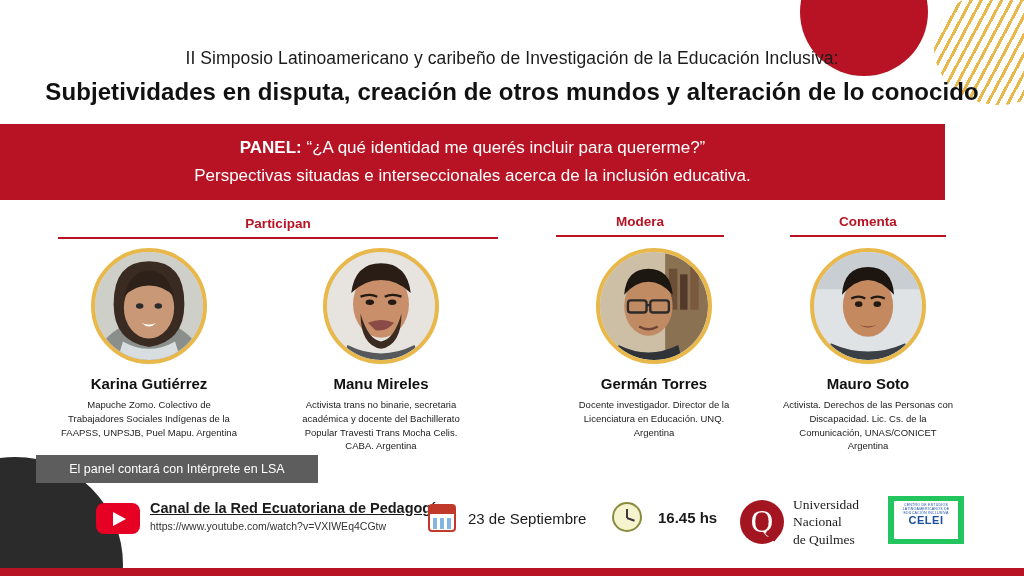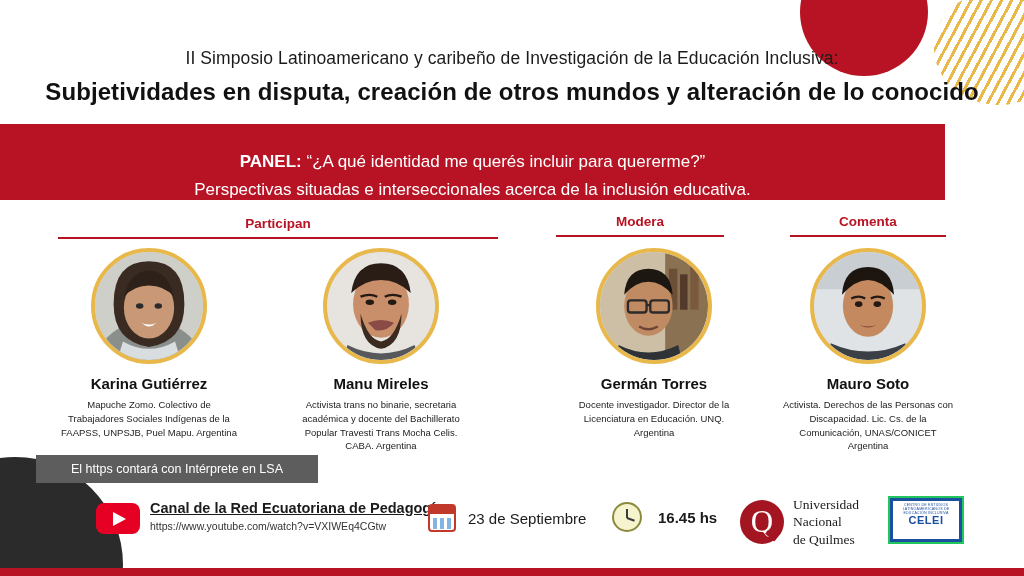--- a/index.html
+++ b/index.html
@@ -75,21 +75,21 @@
 
   
   .band {
     position: absolute;
     top: 124px; left: 0;
     width: 945px; height: 76px;
     background: #b71324;
     z-index: 4;
     color: #ffffff;
     text-align: center;
-    padding-top: 28px;
+    padding-top: 14px;
   }
   .band .b1 { font-size: 17px; }
   .band .b1 b { font-weight: bold; }
   .band .b2 { font-size: 17px; margin-top: 8px; }
 
   
   .sec-head {
     position: absolute;
     text-align: center;
     z-index: 5;
@@ -275,21 +275,21 @@
   .unq-text {
     font-family: "Liberation Serif", serif;
     font-size: 13.5px;
     line-height: 1.28;
     color: #1b1b1b;
   }
   .celei-block {
     position: absolute; left: 888px; top: 4px;
     width: 76px; height: 48px;
     background: #1b4fa0;
-    border: 2px solid #22c55e;
+    border: 6px solid #22c55e;
     display: flex; align-items: center; justify-content: center;
   }
   .celei-inner {
     width: 66px; height: 38px;
     background: #ffffff;
     display: flex; align-items: center; justify-content: center;
     position: relative;
   }
   .celei-inner .celei-word {
     font-size: 11px; font-weight: bold; color: #1b4fa0;
@@ -416,21 +416,21 @@
           <path d="M48 78 Q58 84 68 78 Q58 82 48 78Z" fill="#7d4438"></path>
           <path d="M18 98 Q58 116 98 98 L102 116 L14 116Z" fill="#3b4046"></path>
         </svg>
       </div>
     </div>
     <div class="name">Mauro Soto</div>
     <div class="desc">Activista. Derechos de las Personas con Discapacidad. Lic. Cs. de la Comunicación, UNAS/CONICET Argentina</div>
   </div>
 
   <div class="lsa">
-    <span>El https contará con Intérprete en LSA</span>
+    <span>El panel contará con Intérprete en LSA</span>
   </div>
 
   <div class="footer">
 
     <div class="yt-block">
       <div class="yt-logo"></div>
       <div class="yt-text">
         <div class="t1">Canal de la Red Ecuatoriana de Pedagogía</div>
         <div class="t2">https://www.youtube.com/watch?v=VXIWEq4CGtw</div>
       </div>

